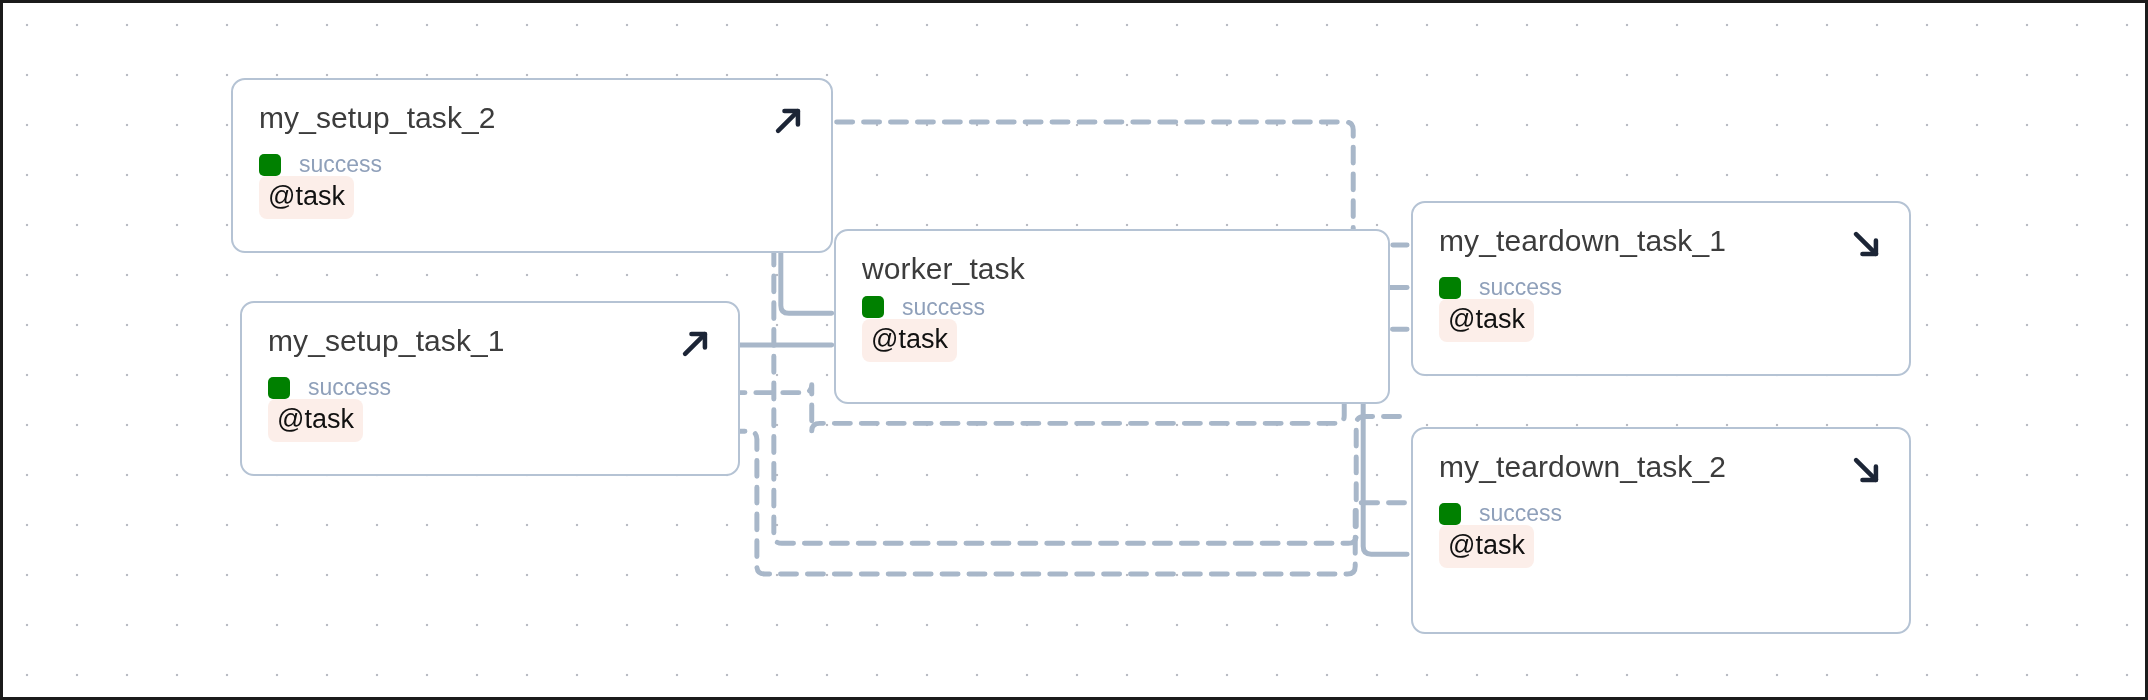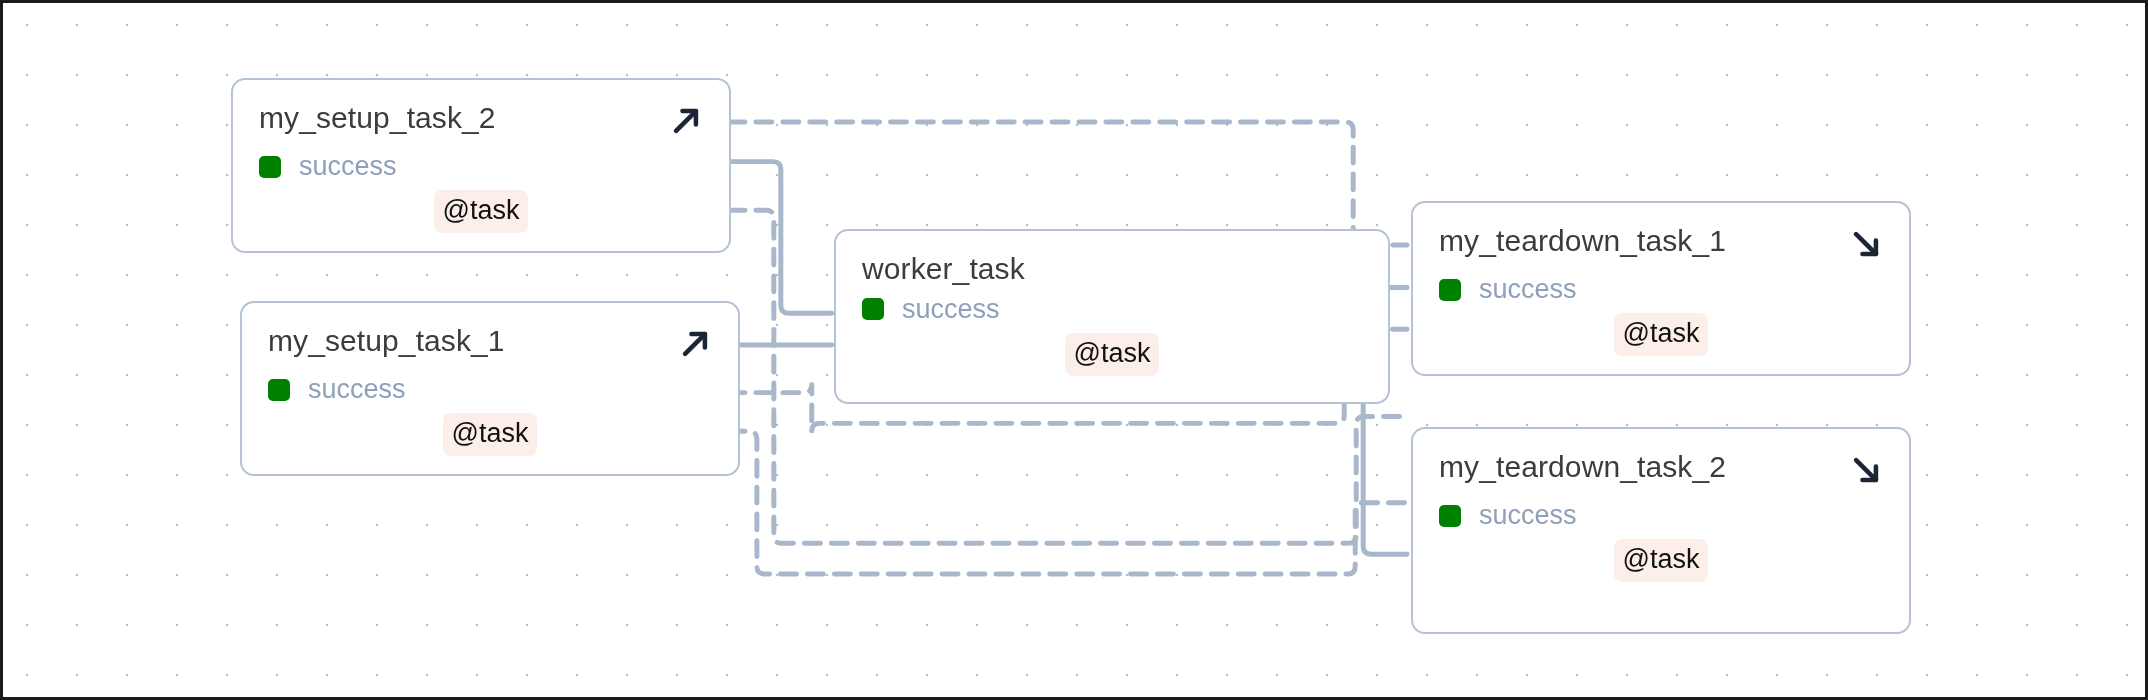--- a/index.html
+++ b/index.html
@@ -73,46 +73,45 @@
 
   .status-swatch {
     width: 22px;
     height: 22px;
     border-radius: 5px;
     flex: 0 0 auto;
   }
 
   .status-label {
     margin-left: 18px;
-    font-size: 27px;
+    font-size: 23px;
     line-height: 1;
     color: #8fa0ba;
     font-weight: 400;
     white-space: nowrap;
   }
 
   .tag-row {
-    margin-top: 10px;
+    margin-top: 0;
     display: flex;
-    justify-content: center;
   }
 
   .tag {
     display: inline-block;
     font-size: 27px;
     line-height: 1;
     color: #111111;
     background: #fceee9;
     border-radius: 8px;
     padding: 7px 9px 9px 9px;
     white-space: nowrap;
   }
 
   
-  #node-my_setup_task_2   { left: 228px; top: 75px;  width: 500px; height: 175px; }
+  #node-my_setup_task_2   { left: 228px; top: 75px;  width: 602px; height: 175px; }
   #node-my_setup_task_1   { left: 237px; top: 298px; width: 500px; height: 175px; }
   #node-worker_task       { left: 831px; top: 226px; width: 556px; height: 175px; }
   #node-my_teardown_task_1{ left: 1408px; top: 198px; width: 500px; height: 175px; }
   #node-my_teardown_task_2{ left: 1408px; top: 424px; width: 500px; height: 207px; }
 </style>
 </head>
 <body>
 
 <div id="canvas">
 

